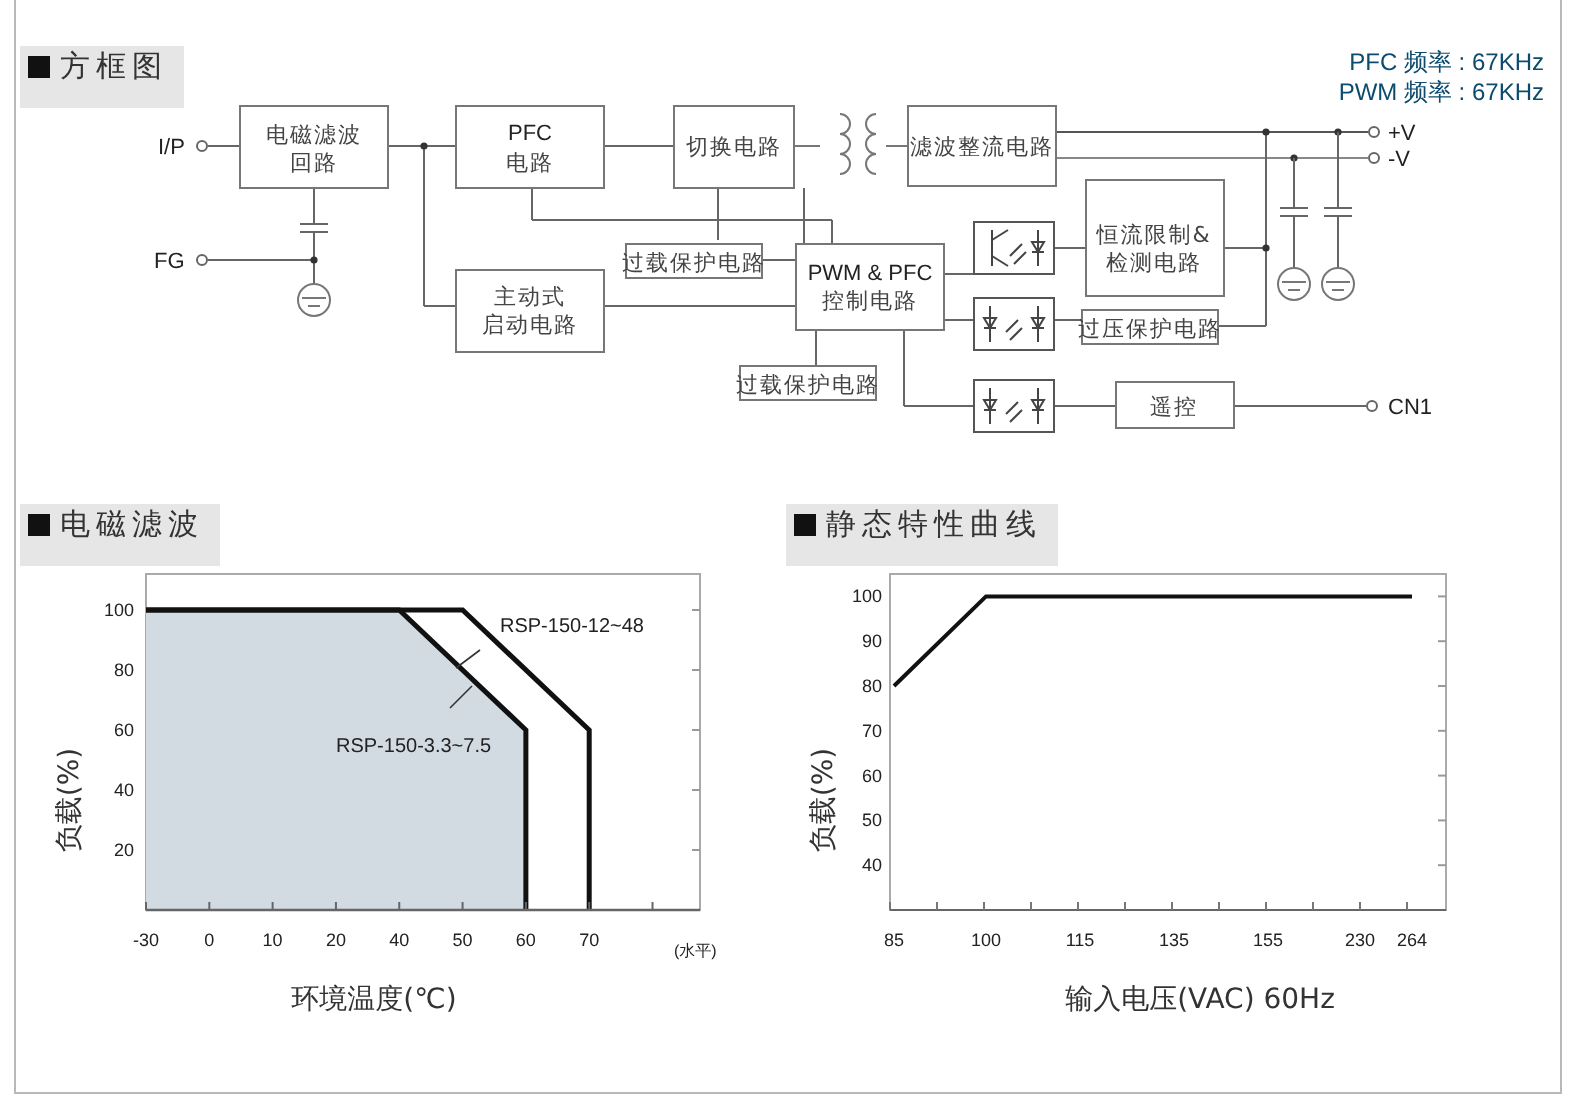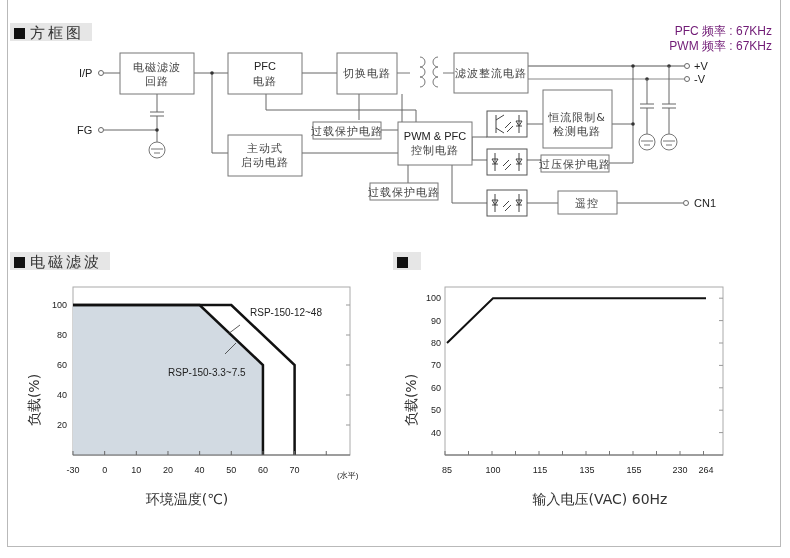--- a/index.html
+++ b/index.html
@@ -1,20 +1,20 @@
 <!DOCTYPE html>
 <html><head>
 <meta charset="utf-8">
 <style>
   html,body{margin:0;padding:0;background:#fff;}
   body{width:790px;height:558px;position:relative;overflow:hidden;font-family:"DejaVu Sans",sans-serif;color:#222;}
   .frame{position:absolute;left:7px;top:-2px;width:774px;height:549px;border:1px solid #b9b9b9;border-top:none;box-sizing:border-box;}
-  .sect{position:absolute;background:#e6e6e6;font-size:15px;line-height:21px;height:18px;padding:0 8px 0 4px;letter-spacing:3px;color:#333;}
+  .sect{position:absolute;background:#e6e6e6;font-size:15px;line-height:21px;height:31px;padding:0 8px 0 4px;letter-spacing:3px;color:#333;}
   .sect .sq{display:inline-block;width:11px;height:11px;background:#111;margin-right:5px;vertical-align:-1px;}
-  .freq{position:absolute;right:18px;font-size:12px;color:#701a75;text-align:right;font-family:"Liberation Sans",sans-serif;}
+  .freq{position:absolute;right:18px;font-size:12px;color:#0c4a6e;text-align:right;font-family:"Liberation Sans",sans-serif;}
   svg text{font-family:"DejaVu Sans",sans-serif;}
   .blk{fill:#fff;stroke:#777;stroke-width:1;}
   .wire{stroke:#666;stroke-width:1;fill:none;}
   .btxt{font-size:11px;fill:#444;letter-spacing:1px;}
   .btxt-en{font-size:11px;fill:#222;font-family:"Liberation Sans",sans-serif;}
   .term{font-size:11px;fill:#222;font-family:"Liberation Sans",sans-serif;}
   .tick{font-size:9px;fill:#222;font-family:"Liberation Sans",sans-serif;}
   .alab{font-size:14px;fill:#333;}
   .anno{font-size:10px;fill:#222;font-family:"Liberation Sans",sans-serif;}
 </style>
@@ -213,21 +213,21 @@
     <line x1="503" y1="207" x2="509" y2="201" stroke="#444"></line>
       <line x1="505" y1="211" x2="511" y2="205" stroke="#444"></line>
     <path d="M516 200 l6 0 l-3 5 z" fill="none" stroke="#444"></path>
       <line x1="516" y1="205" x2="522" y2="205" stroke="#444"></line>
     <line x1="519" y1="194" x2="519" y2="212" stroke="#444"></line>
   </g>
 </svg>
 
 <div class="sect" style="left:10px;top:252px;"><span class="sq"></span><span>电磁滤波</span></div>
 
-<div class="sect" style="left:393px;top:252px;"><span class="sq"></span></div>
+<div class="sect" style="left:393px;top:252px;"><span class="sq"></span><span>静态特性曲线</span></div>
 
 <svg id="chart1" width="390" height="280" style="position:absolute;left:0;top:270px;">
   <rect x="73" y="17" width="277" height="168" fill="#fff" stroke="#aaa"></rect>
   <polygon id="c1fill" fill="#d2dae2" points="73,185 73,35 199.62857142857143,35 262.9428571428572,95 262.9428571428572,185"></polygon>
   <polyline id="c1s0" fill="none" stroke="#111" stroke-width="2.5" points="73,35 199.62857142857143,35 262.9428571428572,95 262.9428571428572,185"></polyline>
   <polyline id="c1s1" fill="none" stroke="#111" stroke-width="2.5" points="73,35 231.28571428571428,35 294.6,95 294.6,185"></polyline>
   <line x1="73" y1="185" x2="350" y2="185" stroke="#666" stroke-width="1.2"></line>
   <g id="c1ticks">
       <line x1="73" y1="185" x2="73" y2="181" stroke="#666"></line>
       <text x="73" y="203" text-anchor="middle" class="tick">-30</text>

